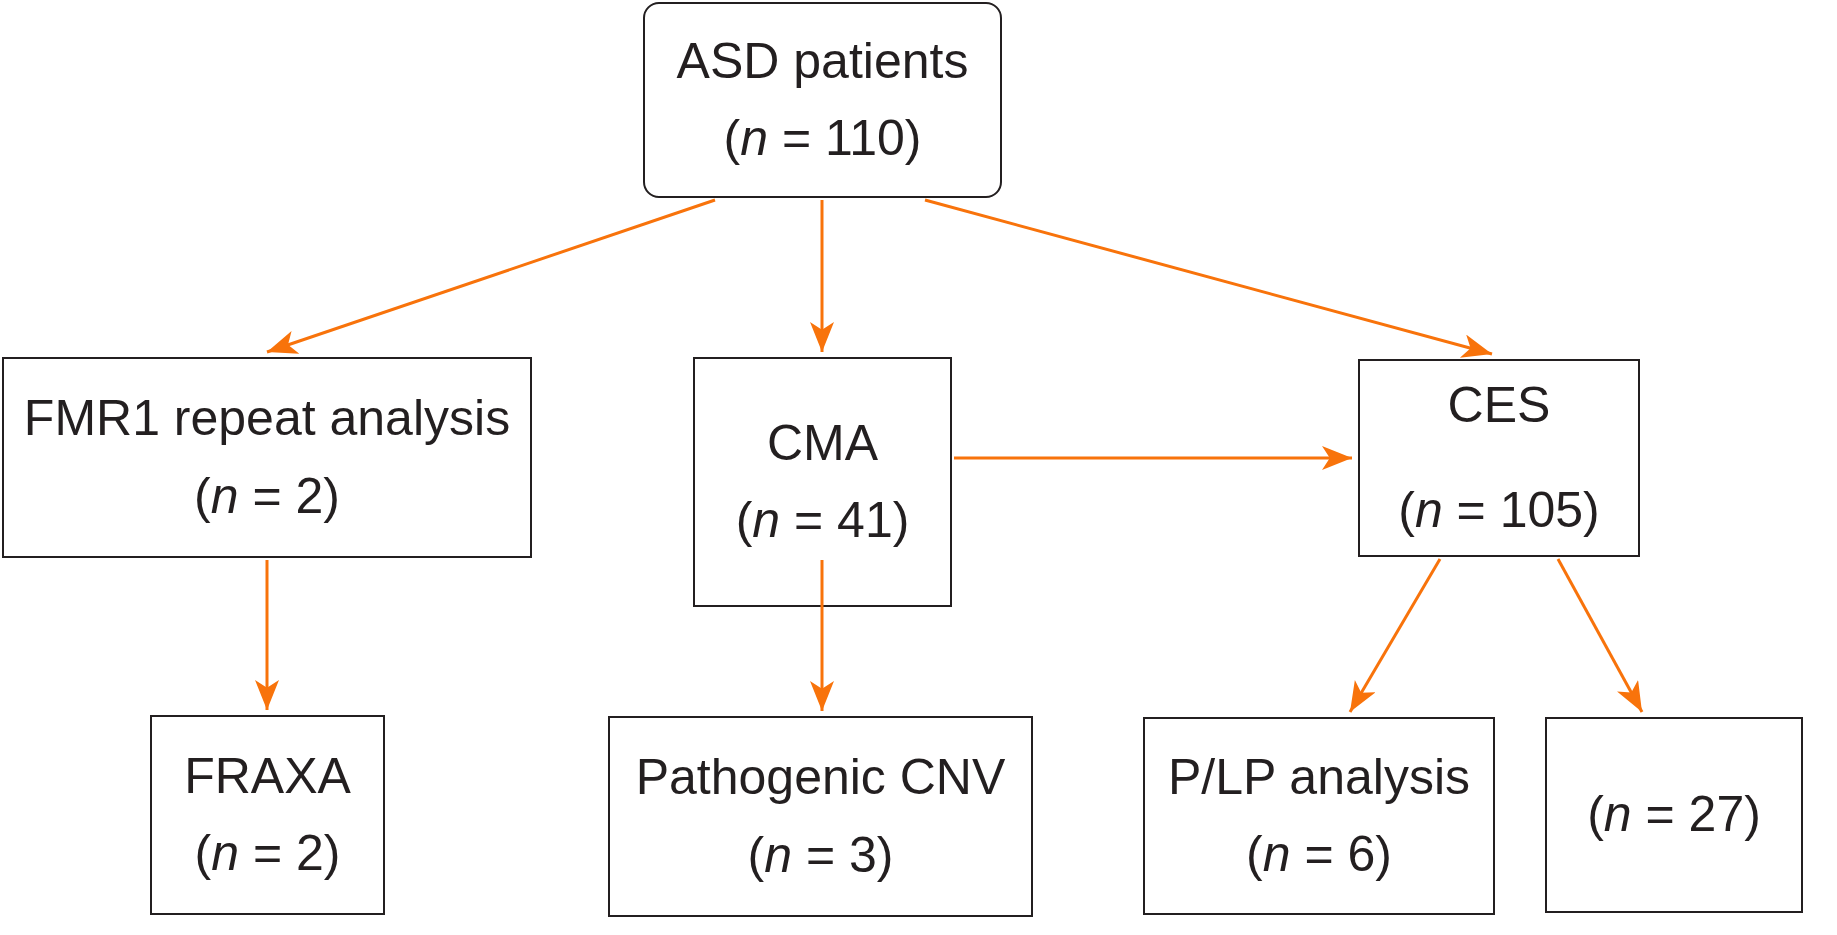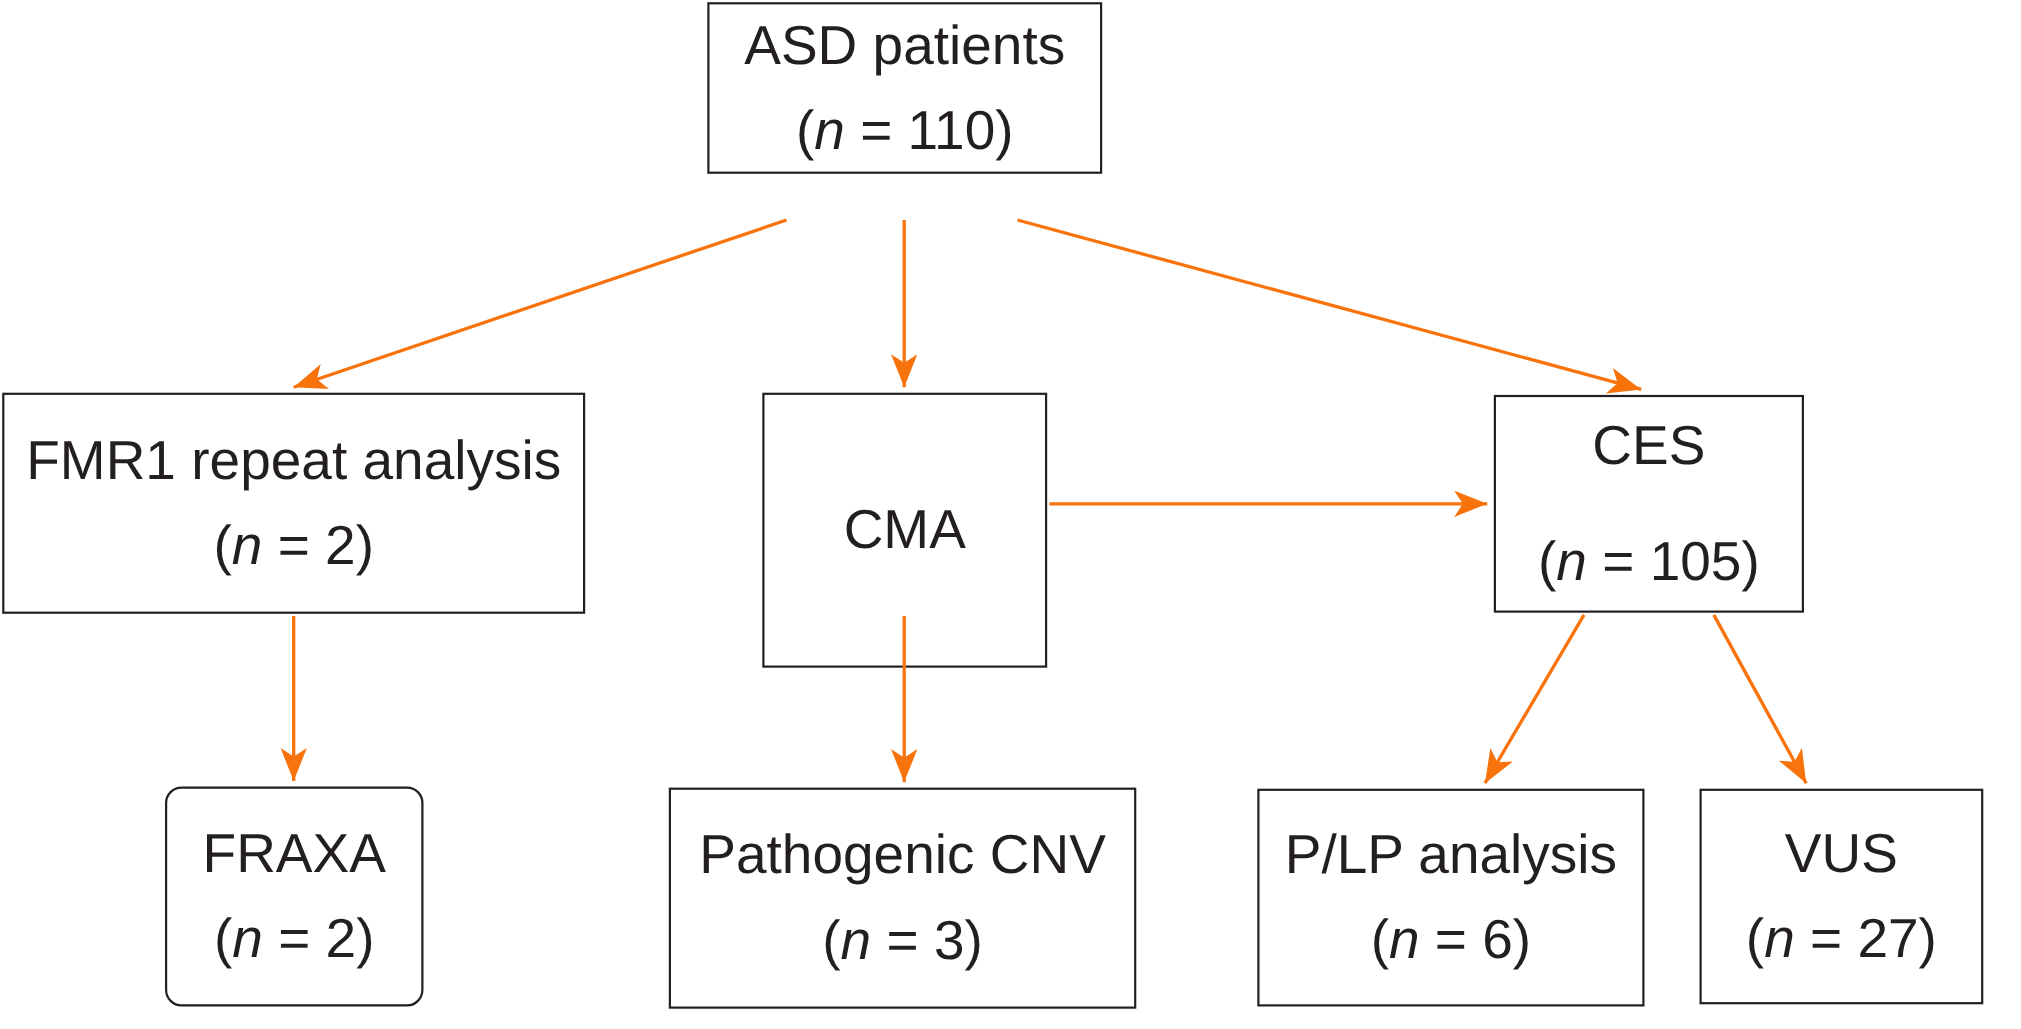--- a/index.html
+++ b/index.html
@@ -73,52 +73,52 @@
     <line class="arrow-line" x1="715" y1="200" x2="267" y2="352" marker-end="url(#ah)"></line>
     <line class="arrow-line" x1="822" y1="200" x2="822" y2="352" marker-end="url(#ah)"></line>
     <line class="arrow-line" x1="925" y1="200" x2="1492" y2="354" marker-end="url(#ah)"></line>
     <line class="arrow-line" x1="954" y1="458" x2="1352" y2="458" marker-end="url(#ah)"></line>
     <line class="arrow-line" x1="267" y1="560" x2="267" y2="710" marker-end="url(#ah)"></line>
     <line class="arrow-line" x1="822" y1="560" x2="822" y2="711" marker-end="url(#ah)"></line>
     <line class="arrow-line" x1="1440" y1="559" x2="1350" y2="712" marker-end="url(#ah)"></line>
     <line class="arrow-line" x1="1558" y1="559" x2="1642" y2="712" marker-end="url(#ah)"></line>
   </svg>
 
-  <div class="node" style="left:643px;top:2px;width:359px;height:156px;">
+  <div class="node" style="left:643px;top:2px;width:359px;height:196px;border-radius:16px;">
     <div class="node-label">ASD patients</div>
     <div class="node-count"><span>(</span><i>n</i><span class="eq"> = </span><span>110</span><span>)</span></div>
   </div>
 
   <div class="node" style="left:2px;top:357px;width:530px;height:201px;">
     <div class="node-label">FMR1 repeat analysis</div>
     <div class="node-count"><span>(</span><i>n</i><span class="eq"> = </span><span>2</span><span>)</span></div>
   </div>
 
   <div class="node" style="left:693px;top:357px;width:259px;height:250px;">
     <div class="node-label">CMA</div>
+    <div class="node-count"><span>(</span><i>n</i><span class="eq"> = </span><span>41</span><span>)</span></div>
   </div>
 
   <div class="node" style="left:1358px;top:359px;width:282px;height:198px;gap:28px;">
     <div class="node-label">CES</div>
     <div class="node-count"><span>(</span><i>n</i><span class="eq"> = </span><span>105</span><span>)</span></div>
   </div>
 
-  <div class="node" style="left:150px;top:715px;width:235px;height:200px;border-radius:15px;">
+  <div class="node" style="left:150px;top:715px;width:235px;height:200px;">
     <div class="node-label">FRAXA</div>
     <div class="node-count"><span>(</span><i>n</i><span class="eq"> = </span><span>2</span><span>)</span></div>
   </div>
 
   <div class="node" style="left:608px;top:716px;width:425px;height:201px;">
     <div class="node-label">Pathogenic CNV</div>
     <div class="node-count"><span>(</span><i>n</i><span class="eq"> = </span><span>3</span><span>)</span></div>
   </div>
 
   <div class="node" style="left:1143px;top:717px;width:352px;height:198px;">
     <div class="node-label">P/LP analysis</div>
     <div class="node-count"><span>(</span><i>n</i><span class="eq"> = </span><span>6</span><span>)</span></div>
   </div>
 
   <div class="node" style="left:1545px;top:717px;width:258px;height:196px;">
-    <div class="node-label">VUS</div>
     <div class="node-count"><span>(</span><i>n</i><span class="eq"> = </span><span>27</span><span>)</span></div>
   </div>
 
 </div>
 
 </body></html>

